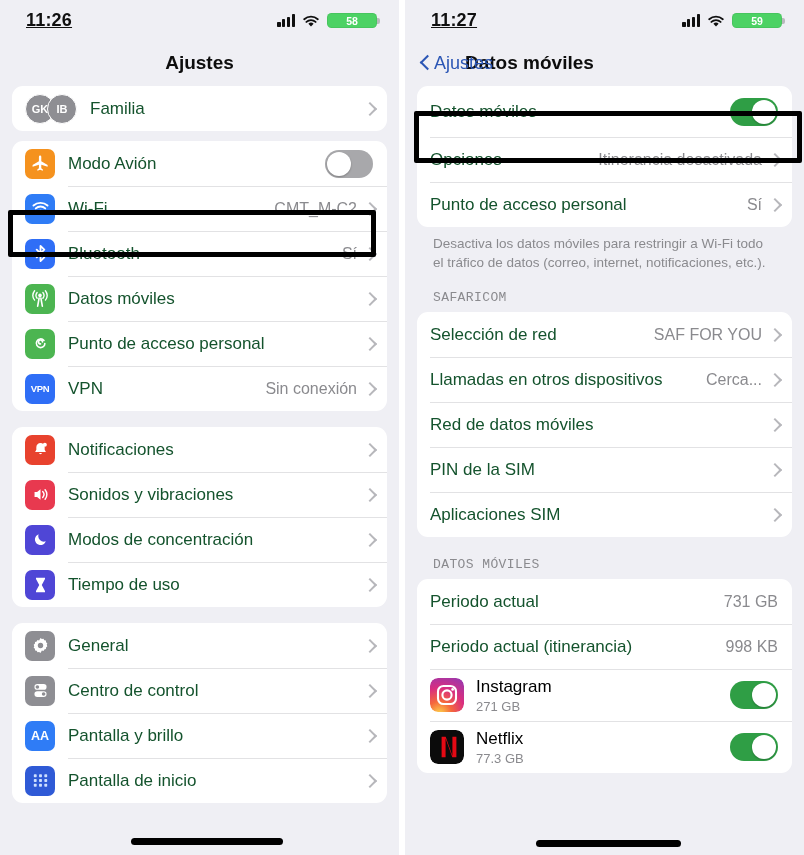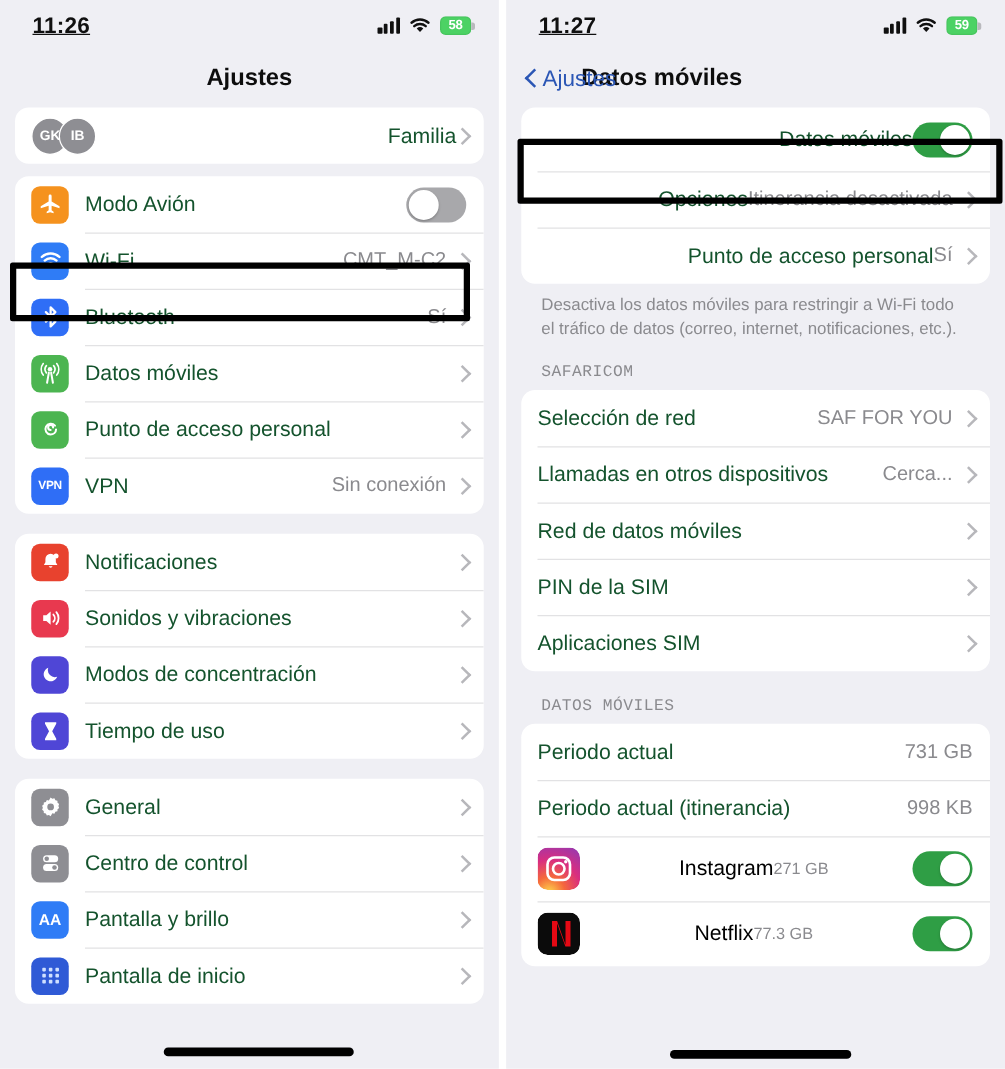--- a/index.html
+++ b/index.html
@@ -28,23 +28,23 @@
   .sb-time { font-size: 18px; font-weight: 700; color: #101010; letter-spacing: .2px; text-decoration: underline; }
   .sb-right { display: flex; align-items: center; gap: 7px; }
   .bars { display: flex; align-items: flex-end; gap: 1.6px; height: 13px; }
   .bars i { display:block; width: 3.2px; background:#101010; border-radius: .8px; }
   .bars i:nth-child(1){ height: 5px; }
   .bars i:nth-child(2){ height: 7.5px; }
   .bars i:nth-child(3){ height: 10px; }
   .bars i:nth-child(4){ height: 13px; }
   .wifi-ico { width: 18px; height: 13px; position: relative; }
   .battery {
-    width: 25px; height: 15px; border-radius: 4.5px;
+    width: 50px; height: 15px; border-radius: 4.5px;
     background: #4cd264;
-    display: flex; align-items: center; justify-content: center;
+    display: flex; align-items: flex-end; justify-content: center;
     position: relative;
     border: 1px solid rgba(0,0,0,.06);
   }
   .battery::after{
     content:""; position:absolute; right:-3.5px; top:4.5px;
     width:2.5px; height:6px; background:#b9b9bd; border-radius:0 2px 2px 0;
   }
   .battery span { font-size: 10.5px; font-weight: 700; color:#ffffff; letter-spacing:-.2px; }
 
   
@@ -71,21 +71,21 @@
     transform: rotate(45deg);
   }
   .nav-back-label { font-size: 18px; color:#2b56b5; }
 
   
   .content { position:absolute; top:86px; left:0; right:0; bottom:0; background:#efeff4; }
 
   .card {
     background:#ffffff; margin: 0 12px 16px 12px; border-radius: 11px; overflow:hidden;
   }
-  .card.tight { margin-bottom: 10px; text-align: right; }
+  .card.tight { margin-bottom: 10px; }
 
   .row {
     display:flex; align-items:center; min-height: 45px; padding: 0 14px 0 13px;
     position: relative;
   }
   .row + .row::before{
     content:""; position:absolute; left:13px; right:0; top:0; height:1px; background:#e2e2e4;
   }
   .row.has-icon + .row.has-icon::before { left: 56px; }
   .row-icon {
@@ -142,21 +142,21 @@
     pointer-events: none; z-index: 20;
   }
 
   
   .home-ind {
     position:absolute; height: 7px; background:#000; border-radius: 4px; z-index: 25;
   }
 
   
   .row.app { min-height: 52px; align-items: center; }
-  .app-text { flex:1; display:flex; flex-direction:row; justify-content:center; }
+  .app-text { flex:1; display:flex; flex-direction:column; justify-content:center; }
   .app-name { font-size: 17px; color:#000; line-height: 1.15; }
   .app-sub { font-size: 13px; color:#8a8a8e; margin-top: 2px; }
   .app-icon { width: 34px; height: 34px; border-radius: 8px; flex:none; margin-right: 12px; overflow:hidden; }
 
   .value-only { font-size: 16px; color:#8a8a8e; }
 </style>
 </head>
 <body>
 
 <div class="screens">

